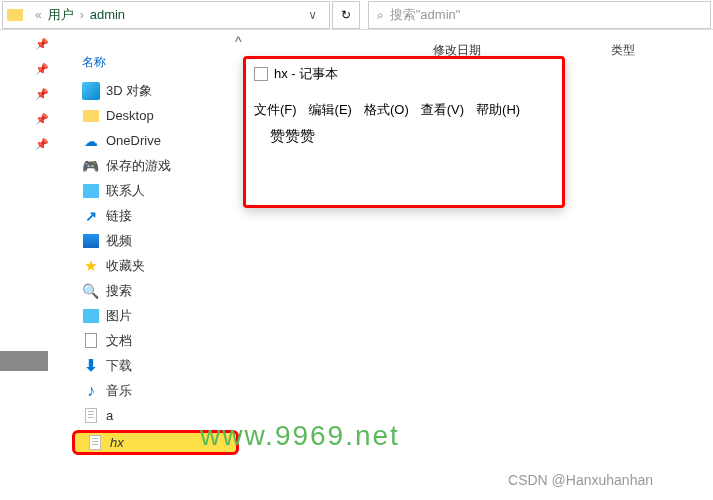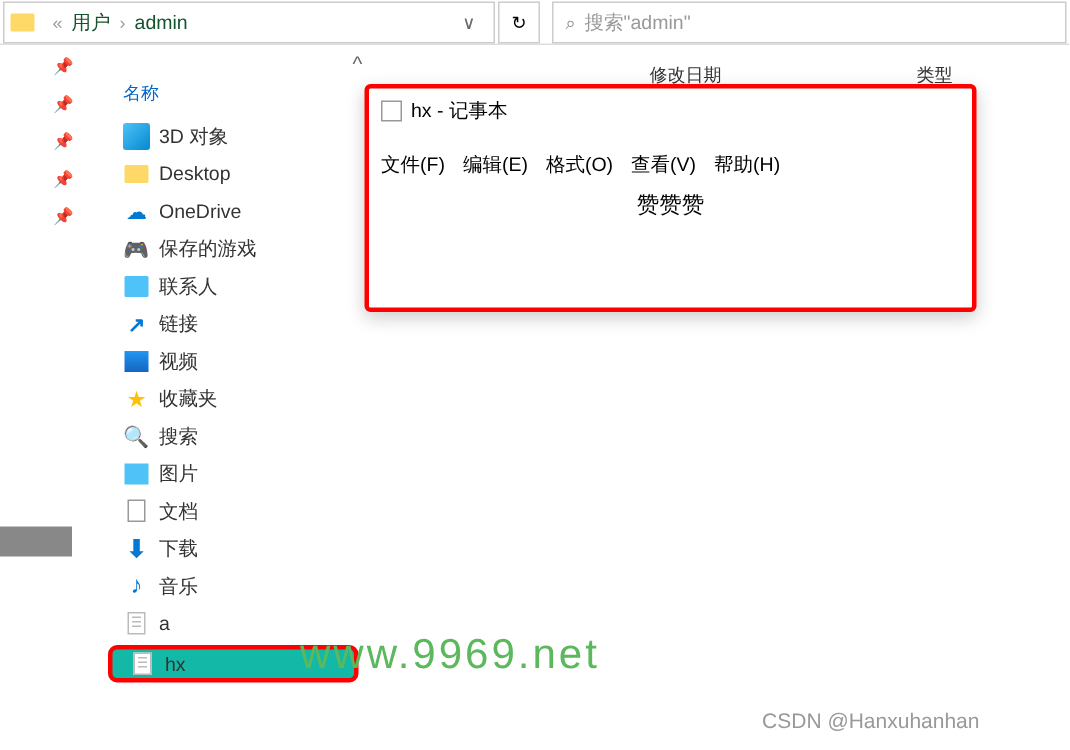--- a/index.html
+++ b/index.html
@@ -17,21 +17,21 @@
     .search-text { color: #999; font-size: 13px; }
     
     .main-area { display: flex; height: calc(100% - 30px); }
     .quick-access { width: 68px; padding-top: 8px; border-right: 1px solid transparent; }
     .pin { color: #888; font-size: 11px; text-align: right; padding-right: 18px; margin-bottom: 12px; }
     .gray-block { background: #888; height: 20px; width: 48px; margin-top: 200px; }
     
     .file-list { flex: 0 0 175px; padding-top: 20px; }
     .col-header { font-size: 12px; color: #0066cc; padding: 4px 0 6px 14px; border-bottom: 1px solid transparent; }
     .file-item { display: flex; align-items: center; height: 25px; padding-left: 14px; cursor: default; }
-    .file-item.selected { background: #14b8a6; }
+    .file-item.selected { background: #fde047; font-style: italic; }
     .file-item.highlighted { border: 3px solid #ff0000; border-radius: 6px; margin: 2px 4px; padding-left: 11px; }
     .icon { width: 18px; height: 18px; margin-right: 6px; display: flex; align-items: center; justify-content: center; font-size: 14px; }
     .file-name { font-size: 13px; color: #333; }
     
     .icon-3d { background: linear-gradient(135deg, #4fc3f7, #0288d1); border-radius: 2px; }
     .icon-folder { background: #ffd968; border-radius: 1px; width: 16px; height: 12px; }
     .icon-cloud { color: #0078d4; }
     .icon-game { color: #666; }
     .icon-contacts { background: #4fc3f7; width: 16px; height: 14px; border-radius: 1px; }
     .icon-link { color: #0078d4; font-weight: bold; }
@@ -44,21 +44,21 @@
     .icon-music { color: #0078d4; font-size: 16px; }
     .icon-txt { background: #fff; border: 1px solid #bbb; width: 12px; height: 15px; position: relative; }
     .icon-txt::after { content: ""; position: absolute; left: 2px; top: 2px; right: 2px; height: 1px; background: #bbb; box-shadow: 0 3px 0 #bbb, 0 6px 0 #bbb; }
     
     .right-pane { flex: 1; padding-top: 8px; position: relative; }
     .up-arrow { position: absolute; left: -8px; top: 4px; color: #666; font-size: 14px; }
     .col-headers-right { display: flex; padding-left: 40px; color: #333; font-size: 12px; height: 24px; align-items: center; }
     .col-mod { margin-left: 150px; }
     .col-type { margin-left: 130px; }
     
-    .notepad-window { position: absolute; left: 0; top: 26px; width: 408px; height: 152px; background: #fff; border: 3px solid #ff0000; border-radius: 4px; box-shadow: 0 4px 12px rgba(0,0,0,0.2); text-align: center; }
+    .notepad-window { position: absolute; left: 0; top: 26px; width: 322px; height: 152px; background: #fff; border: 3px solid #ff0000; border-radius: 4px; box-shadow: 0 4px 12px rgba(0,0,0,0.2); }
     .notepad-title { display: flex; align-items: center; padding: 6px 8px; font-size: 13px; }
     .notepad-icon { width: 14px; height: 14px; background: #fff; border: 1px solid #999; margin-right: 6px; }
     .notepad-menu { display: flex; padding: 2px 8px 6px 8px; gap: 12px; font-size: 13px; margin-top: 10px; }
     .notepad-content { padding: 2px 24px; font-size: 15px; }
     
     .watermark { position: absolute; bottom: 48px; left: 200px; font-size: 28px; color: #5cb85c; letter-spacing: 2px; font-family: Arial; }
     .credit { position: absolute; bottom: 12px; right: 60px; font-size: 14px; color: #999; }
   </style>
 </head>
 <body>

